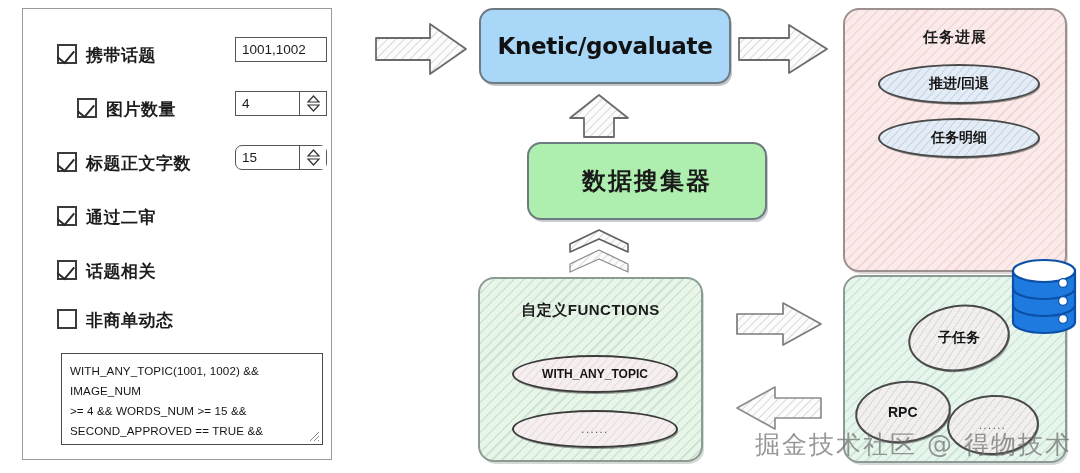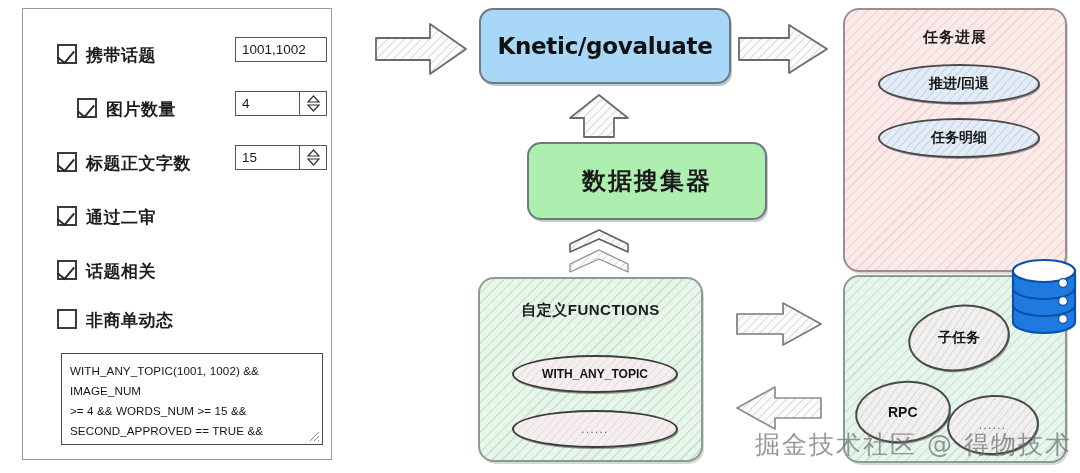--- a/index.html
+++ b/index.html
@@ -179,21 +179,21 @@
             <polygon points="7.5,1 13,7 2,7" fill="#fff" stroke="#333" stroke-width="1.2"></polygon>
             <polygon points="7.5,16 13,10 2,10" fill="#fff" stroke="#333" stroke-width="1.2"></polygon>
           </svg>
       </span>
     </div>
 
     <div class="form-row" style="top:143px;">
       <span class="chk checked"></span>
       <span class="row-label">标题正文字数</span>
     </div>
-    <div class="field" style="left:212px;top:136px;width:92px;">
+    <div class="field" style="left:212px;top:136px;width:92px;border-radius:7px;">
       <span class="val">15</span>
       <span class="spin">
         <svg width="15" height="17" viewBox="0 0 15 17">
             <polygon points="7.5,1 13,7 2,7" fill="#fff" stroke="#333" stroke-width="1.2"></polygon>
             <polygon points="7.5,16 13,10 2,10" fill="#fff" stroke="#333" stroke-width="1.2"></polygon>
           </svg>
       </span>
     </div>
 
     <div class="form-row" style="top:197px;">

